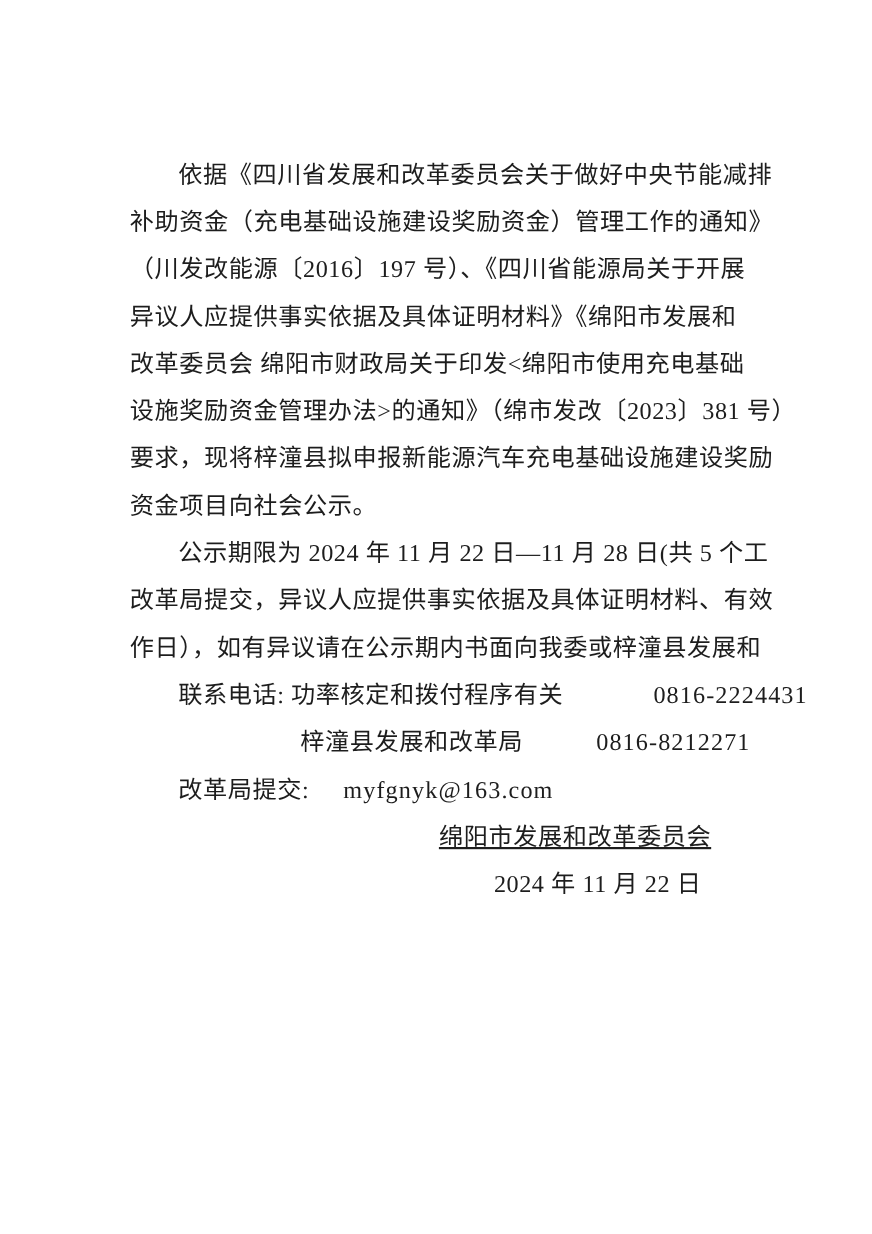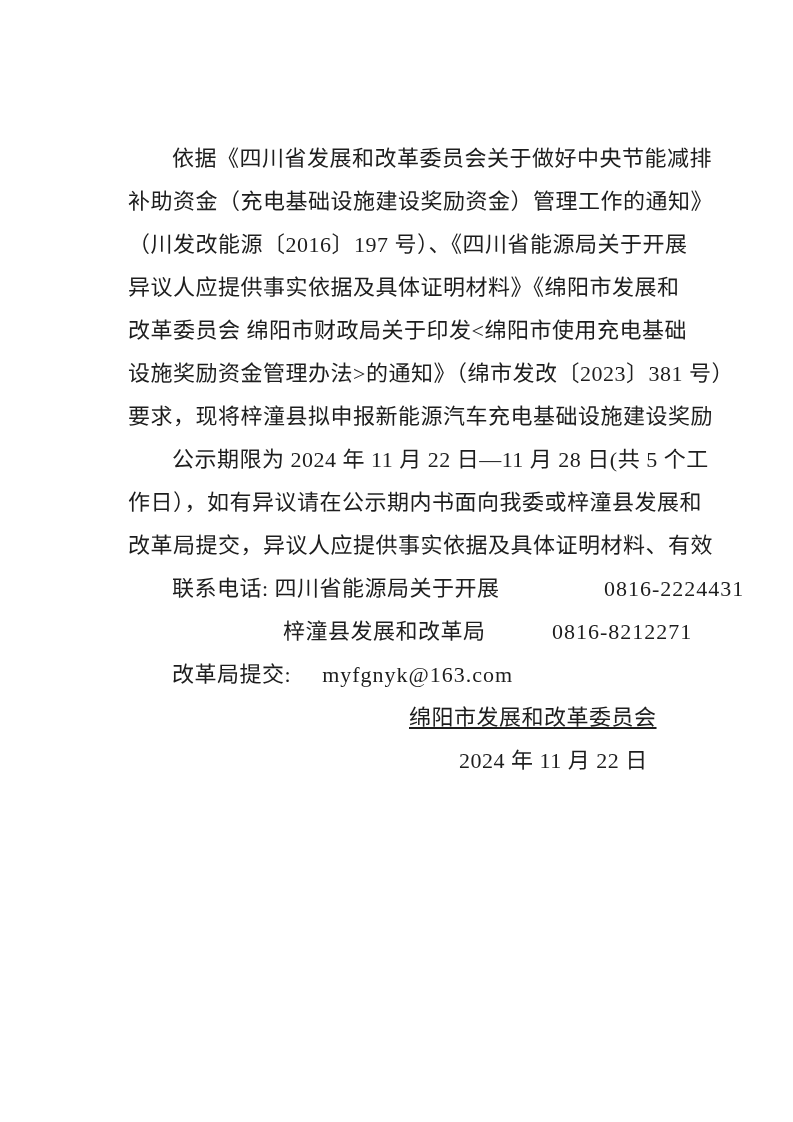--- a/index.html
+++ b/index.html
@@ -16,21 +16,21 @@
     color: #1d1d1d;
   }
   .page {
     position: absolute;
     left: 0; top: 0;
     width: 793px; height: 1122px;
     background: #ffffff;
   }
   .doc {
     position: absolute;
-    left: 128px;
+    left: 118px;
     top: 137px;
     width: 565px;
   }
   .ln {
     position: relative;
     height: 43px;
     line-height: 43px;
     font-size: 22px;
     white-space: nowrap;
     letter-spacing: 0.5px;
@@ -54,27 +54,28 @@
 <div class="page">
   <div class="doc">
 
     <div class="ln ind">依据《四川省发展和改革委员会关于做好中央节能减排</div>
     <div class="ln">补助资金（充电基础设施建设奖励资金）管理工作的通知》</div>
     <div class="ln">（川发改能源〔2016〕197 号）、《四川省能源局关于开展</div>
     <div class="ln">异议人应提供事实依据及具体证明材料》《绵阳市发展和</div>
     <div class="ln">改革委员会 绵阳市财政局关于印发&lt;绵阳市使用充电基础</div>
     <div class="ln">设施奖励资金管理办法&gt;的通知》（绵市发改〔2023〕381 号）</div>
     <div class="ln">要求，现将梓潼县拟申报新能源汽车充电基础设施建设奖励</div>
+    <div class="ln">资金项目向社会公示。</div>
 
     <div class="ln ind">公示期限为 2024 年 11 月 22 日—11 月 28 日(共 5 个工</div>
+    <div class="ln">改革局提交，异议人应提供事实依据及具体证明材料、有效</div>
     <div class="ln">作日），如有异议请在公示期内书面向我委或梓潼县发展和</div>
-    <div class="ln">改革局提交，异议人应提供事实依据及具体证明材料、有效</div>
 
     <div class="ln ind">
-      <span>联系电话: 四川省能源局关于开展</span>
+      <span>联系电话: 功率核定和拨付程序有关</span>
       <span class="phone p1">0816-2224431</span>
     </div>
     <div class="ln row2">
       <span>梓潼县发展和改革局</span>
       <span class="phone p2">0816-8212271</span>
     </div>
 
     <div class="ln ind">
       <span>改革局提交:</span>
       <span class="email">myfgnyk@163.com</span>

